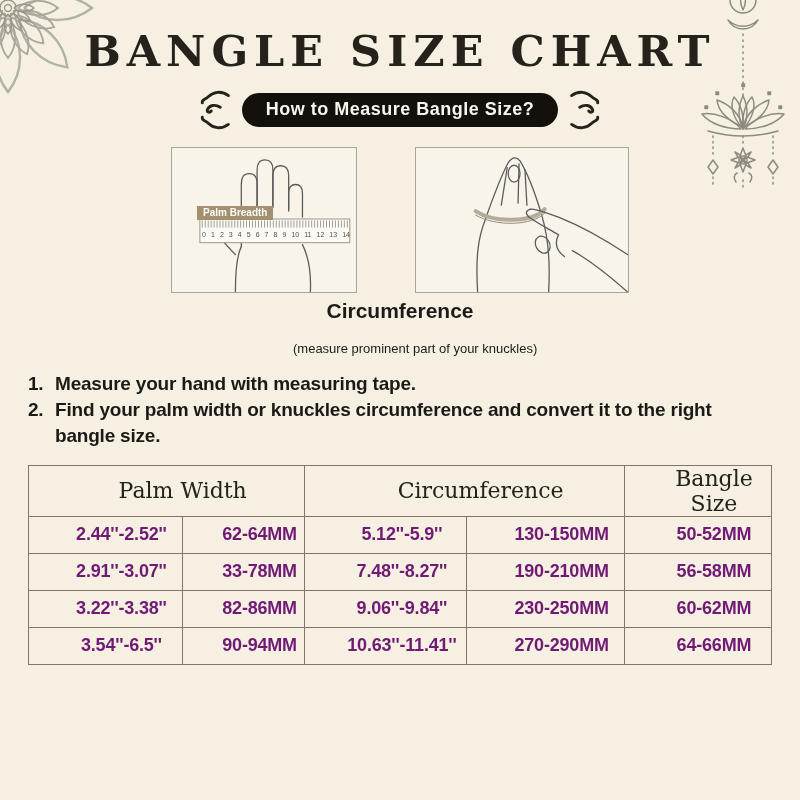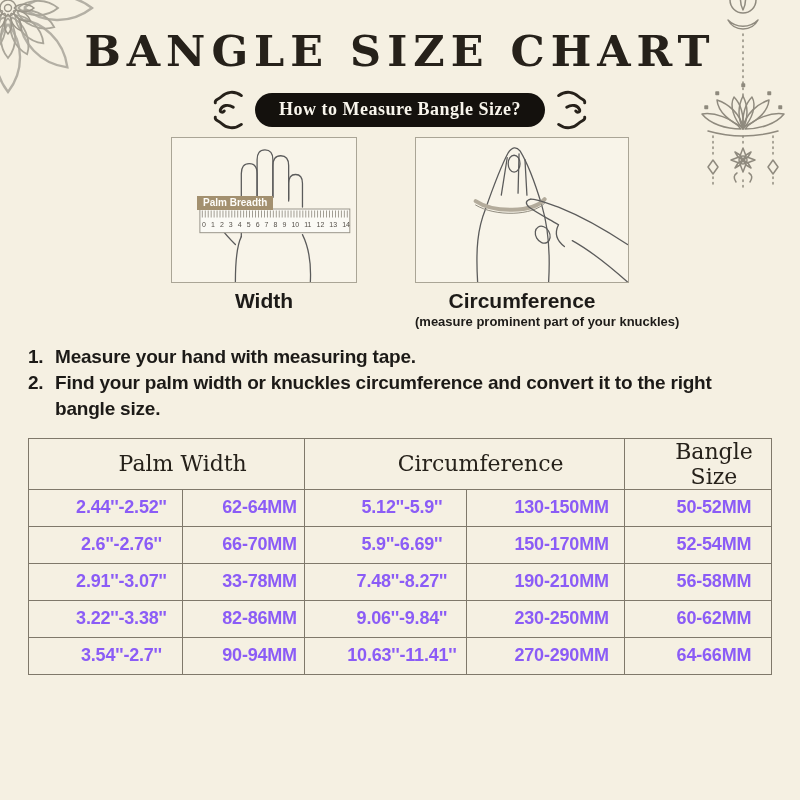--- a/index.html
+++ b/index.html
@@ -30,31 +30,31 @@
   .pill-row {
     margin-top:11px;
     display:flex;
     justify-content:center;
     align-items:center;
     gap:10px;
   }
   .pill {
     background:#14110d;
     color:#f8f5ec;
-    font-family:Liberation Serif, serif;
+    font-family:Liberation Sans, sans-serif;
     font-weight:700;
     font-size:18px;
     letter-spacing:0.5px;
     padding:6px 24px 7px;
     border-radius:18px;
   }
 
   
   .illus-row {
-    margin-top:4px;
+    margin-top:14px;
     display:flex;
     justify-content:center;
     align-items:flex-start;
     gap:58px;
   }
   .illus-box {
     position:relative;
     height:146px;
     border:1.5px solid #aaa596;
     background:#f8f4e9;
@@ -94,23 +94,23 @@
   .caption-col { text-align:center; }
   .caption-col.left { width:186px; }
   .caption-col.right { width:214px; }
   .caption-main {
     font-size:21px;
     font-weight:700;
     color:#1d1b18;
   }
   .caption-note {
     font-size:13px;
-    font-weight:700;
+    font-weight:400;
     color:#1d1b18;
-    margin-top:1px;
+    margin-top:18px;
     white-space:nowrap;
   }
 
   
   .instructions {
     margin:15px 0 0 28px;
     width:740px;
   }
   .instr {
     display:flex;
@@ -140,21 +140,21 @@
     height:48px;
     font-family:"DejaVu Serif","Liberation Serif",serif;
     font-weight:400;
     font-size:22px;
     color:#26211a;
   }
   .size-table td {
     height:37px;
     font-size:18px;
     font-weight:600;
-    color:#8b5cf6;
+    color:#701a75;
     letter-spacing:-0.2px;
   }
 
   .lineart { stroke:#5b5b5b; stroke-width:1.3; fill:none; stroke-linecap:round; stroke-linejoin:round; }
 </style>
 </head>
 <body>
 
 <svg class="deco mandala" width="150" height="150" viewBox="0 0 150 150">
   <g stroke="#b4b0a5" stroke-width="2.4" fill="none" transform="translate(8,8)">
@@ -334,23 +334,20 @@
         <path d="M116,62 Q108,64 114,70 C122,76 134,82 144,88"></path>
         <path d="M214,146 C196,130 176,114 158,104"></path>
         <path d="M144,88 C140,96 142,104 150,110"></path>
         <ellipse cx="128" cy="98" rx="7" ry="9" transform="rotate(-30 128 98)"></ellipse>
       </g>
     </svg>
   </div>
 </div>
 
 <div class="caption-row">
-  <div class="caption-col left">
-    <div class="caption-main">Width</div>
-  </div>
   <div class="caption-col right">
     <div class="caption-main">Circumference</div>
     <div class="caption-note">(measure prominent part of your knuckles)</div>
   </div>
 </div>
 
 <div class="instructions">
   <div class="instr">
     <span class="num">1.</span>
     <span class="txt">Measure your hand with measuring tape.</span>
@@ -378,41 +375,34 @@
   </thead>
   <tbody>
       <tr>
         <td>2.44''-2.52''</td>
         <td>62-64MM</td>
         <td>5.12''-5.9''</td>
         <td>130-150MM</td>
         <td>50-52MM</td>
       </tr>
       <tr>
-        <td>2.6''-2.76''</td>
-        <td>66-70MM</td>
-        <td>5.9''-6.69''</td>
-        <td>150-170MM</td>
-        <td>52-54MM</td>
-      </tr>
-      <tr>
         <td>2.91''-3.07''</td>
         <td>33-78MM</td>
         <td>7.48''-8.27''</td>
         <td>190-210MM</td>
         <td>56-58MM</td>
       </tr>
       <tr>
         <td>3.22''-3.38''</td>
         <td>82-86MM</td>
         <td>9.06''-9.84''</td>
         <td>230-250MM</td>
         <td>60-62MM</td>
       </tr>
       <tr>
-        <td>3.54''-2.7''</td>
+        <td>3.54''-6.5''</td>
         <td>90-94MM</td>
         <td>10.63''-11.41''</td>
         <td>270-290MM</td>
         <td>64-66MM</td>
       </tr>
     </tbody>
 </table>
 
 </body></html>

